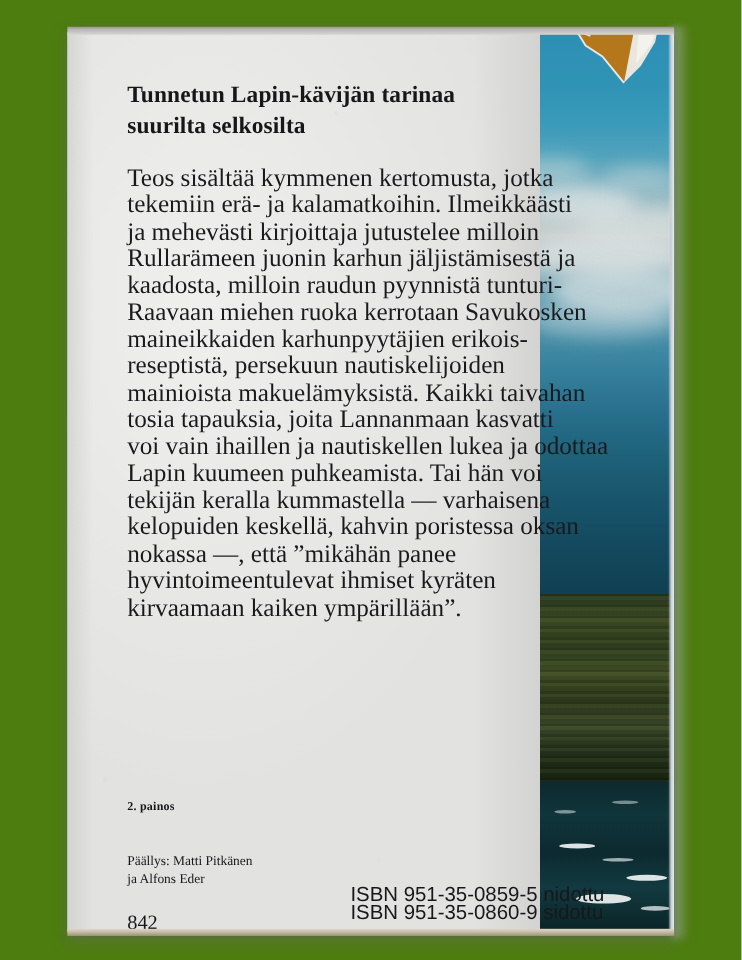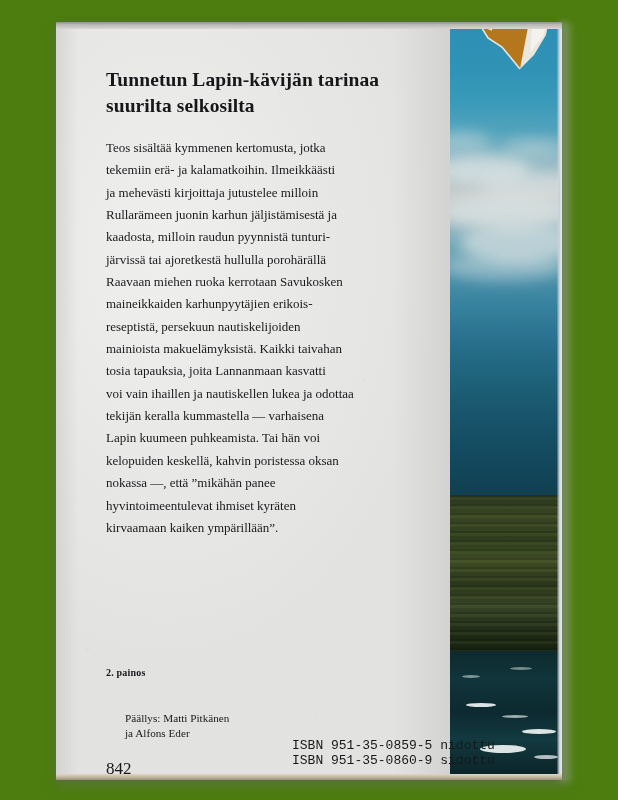--- a/index.html
+++ b/index.html
@@ -132,21 +132,21 @@
     letter-spacing: .1px;
     color: #17171a;
   }
 
   .blurb {
     position: absolute;
     top: 110px;
     left: 0;
     width: 312px;
     font-family: "Liberation Serif", serif;
-    font-size: 13px;
+    font-size: 21px;
     line-height: 22.35px;
     color: #1a1a1d;
     letter-spacing: -.02px;
   }
   .blurb .ln { display: block; white-space: nowrap; }
 
   .edition {
     position: absolute;
     top: 640px;
     left: 0;
@@ -159,37 +159,37 @@
 
   .credits {
     position: absolute;
     top: 684px;
     left: 0;
     font-family: "Liberation Serif", serif;
     font-size: 11.2px;
     line-height: 14.5px;
     color: #18181b;
   }
-  .credits .ln { display: block; white-space: nowrap; margin-left: 19px; }
+  .credits .ln { display: block; white-space: nowrap; }
 
   .catalog-no {
     position: absolute;
     top: 732px;
     left: 0;
     font-family: "Liberation Serif", serif;
     font-size: 17px;
     color: #18181b;
   }
 
   .isbn-block {
     position: absolute;
     top: 712px;
     left: 186px;
-    font-family: Liberation Mono, monospace;
-    font-size: 13px;
+    font-family: Liberation Sans, sans-serif;
+    font-size: 17px;
     line-height: 14.6px;
     color: #18181b;
   }
   .isbn-block .ln { display: block; white-space: nowrap; }
 
   
   .photo-strip {
     position: absolute;
     left: 394px;
     top: 5px;
@@ -345,29 +345,28 @@
           <span class="ln">Tunnetun Lapin-kävijän</span>
           <span class="ln">tarinaa suurilta selkosilta</span>
         </div>
 
         <div class="blurb">
           <span class="ln">Teos sisältää kymmenen kertomusta, jotka</span>
           <span class="ln">tekemiin erä- ja kalamatkoihin. Ilmeikkäästi</span>
           <span class="ln">ja mehevästi kirjoittaja jutustelee milloin</span>
           <span class="ln">Rullarämeen juonin karhun jäljistämisestä ja</span>
           <span class="ln">kaadosta, milloin raudun pyynnistä tunturi-</span>
-          <span class="ln">järvissä tai ajoretkestä hullulla porohärällä</span>
           <span class="ln">Raavaan miehen ruoka kerrotaan Savukosken</span>
           <span class="ln">maineikkaiden karhunpyytäjien erikois-</span>
           <span class="ln">reseptistä, persekuun nautiskelijoiden</span>
           <span class="ln">mainioista makuelämyksistä. Kaikki taivahan</span>
           <span class="ln">tosia tapauksia, joita Lannanmaan kasvatti</span>
           <span class="ln">voi vain ihaillen ja nautiskellen lukea ja odottaa</span>
+          <span class="ln">Lapin kuumeen puhkeamista. Tai hän voi</span>
           <span class="ln">tekijän keralla kummastella — varhaisena</span>
-          <span class="ln">Lapin kuumeen puhkeamista. Tai hän voi</span>
           <span class="ln">kelopuiden keskellä, kahvin poristessa oksan</span>
           <span class="ln">nokassa —, että ”mikähän panee</span>
           <span class="ln">hyvintoimeentulevat ihmiset kyräten</span>
           <span class="ln">kirvaamaan kaiken ympärillään”.</span>
         </div>
 
         <div class="edition">2. painos</div>
 
         <div class="credits">
           <span class="ln">Päällys: Matti Pitkänen</span>

